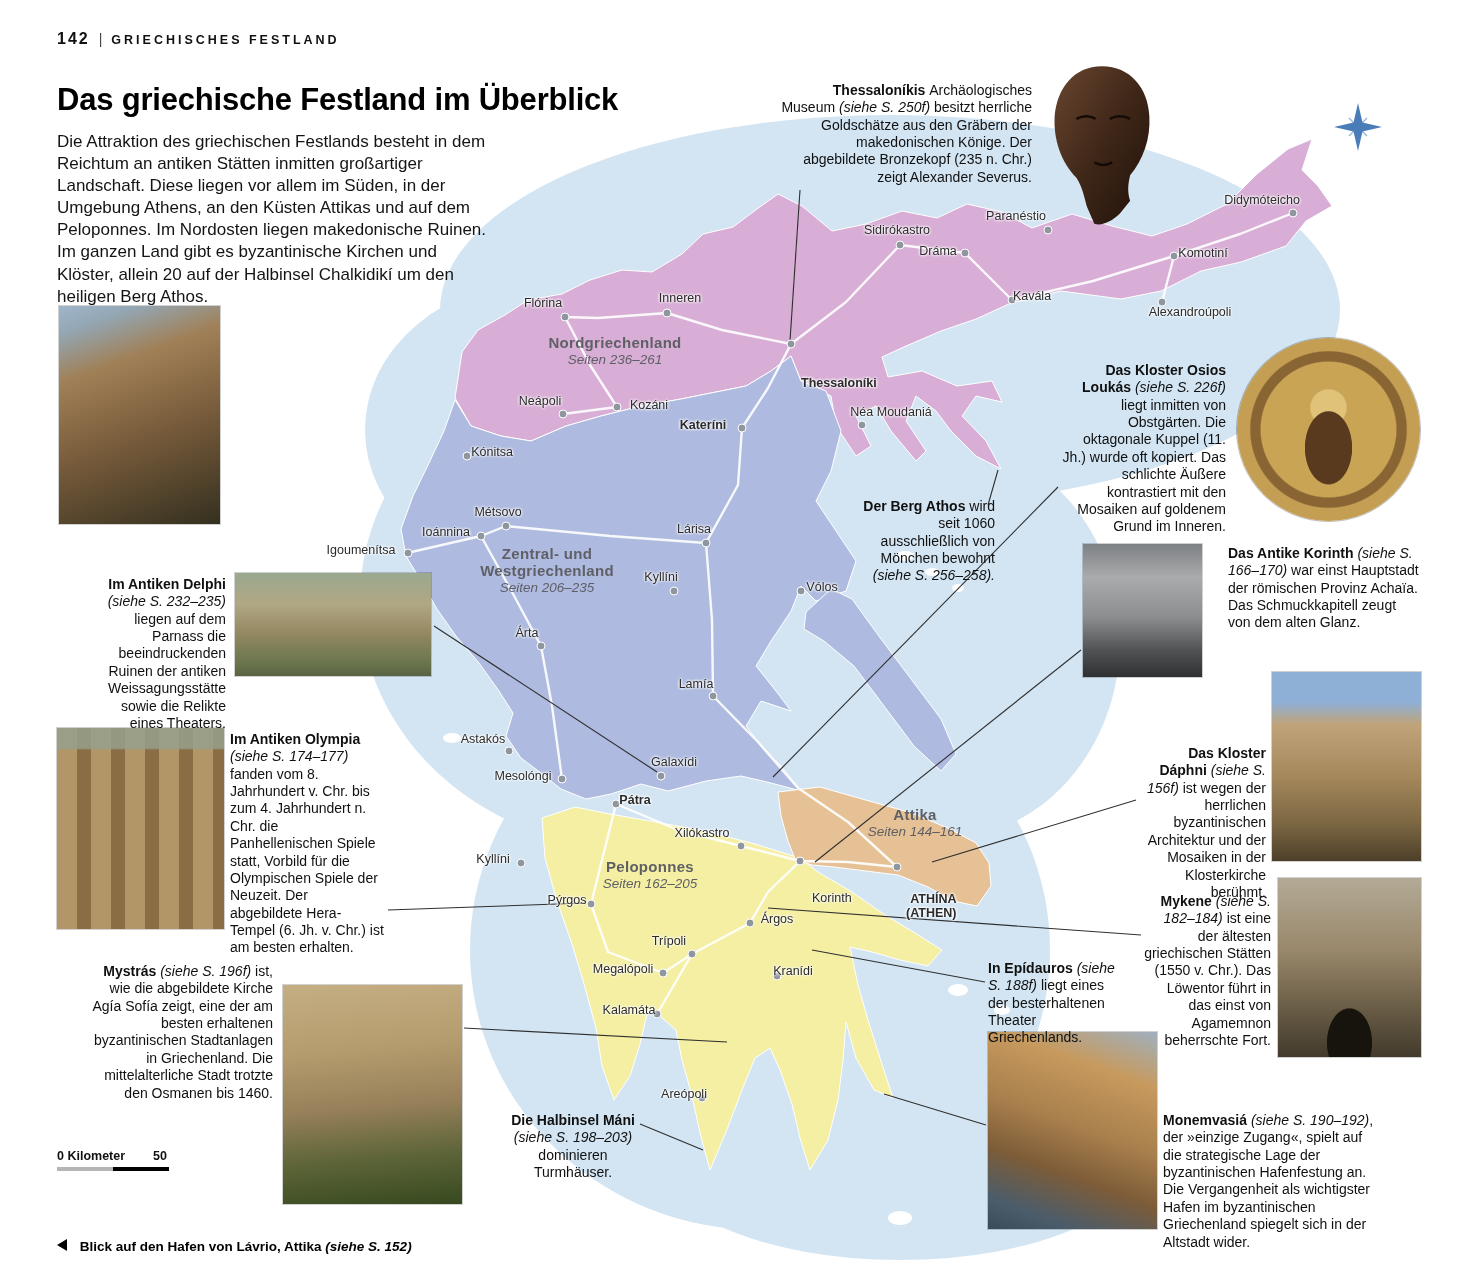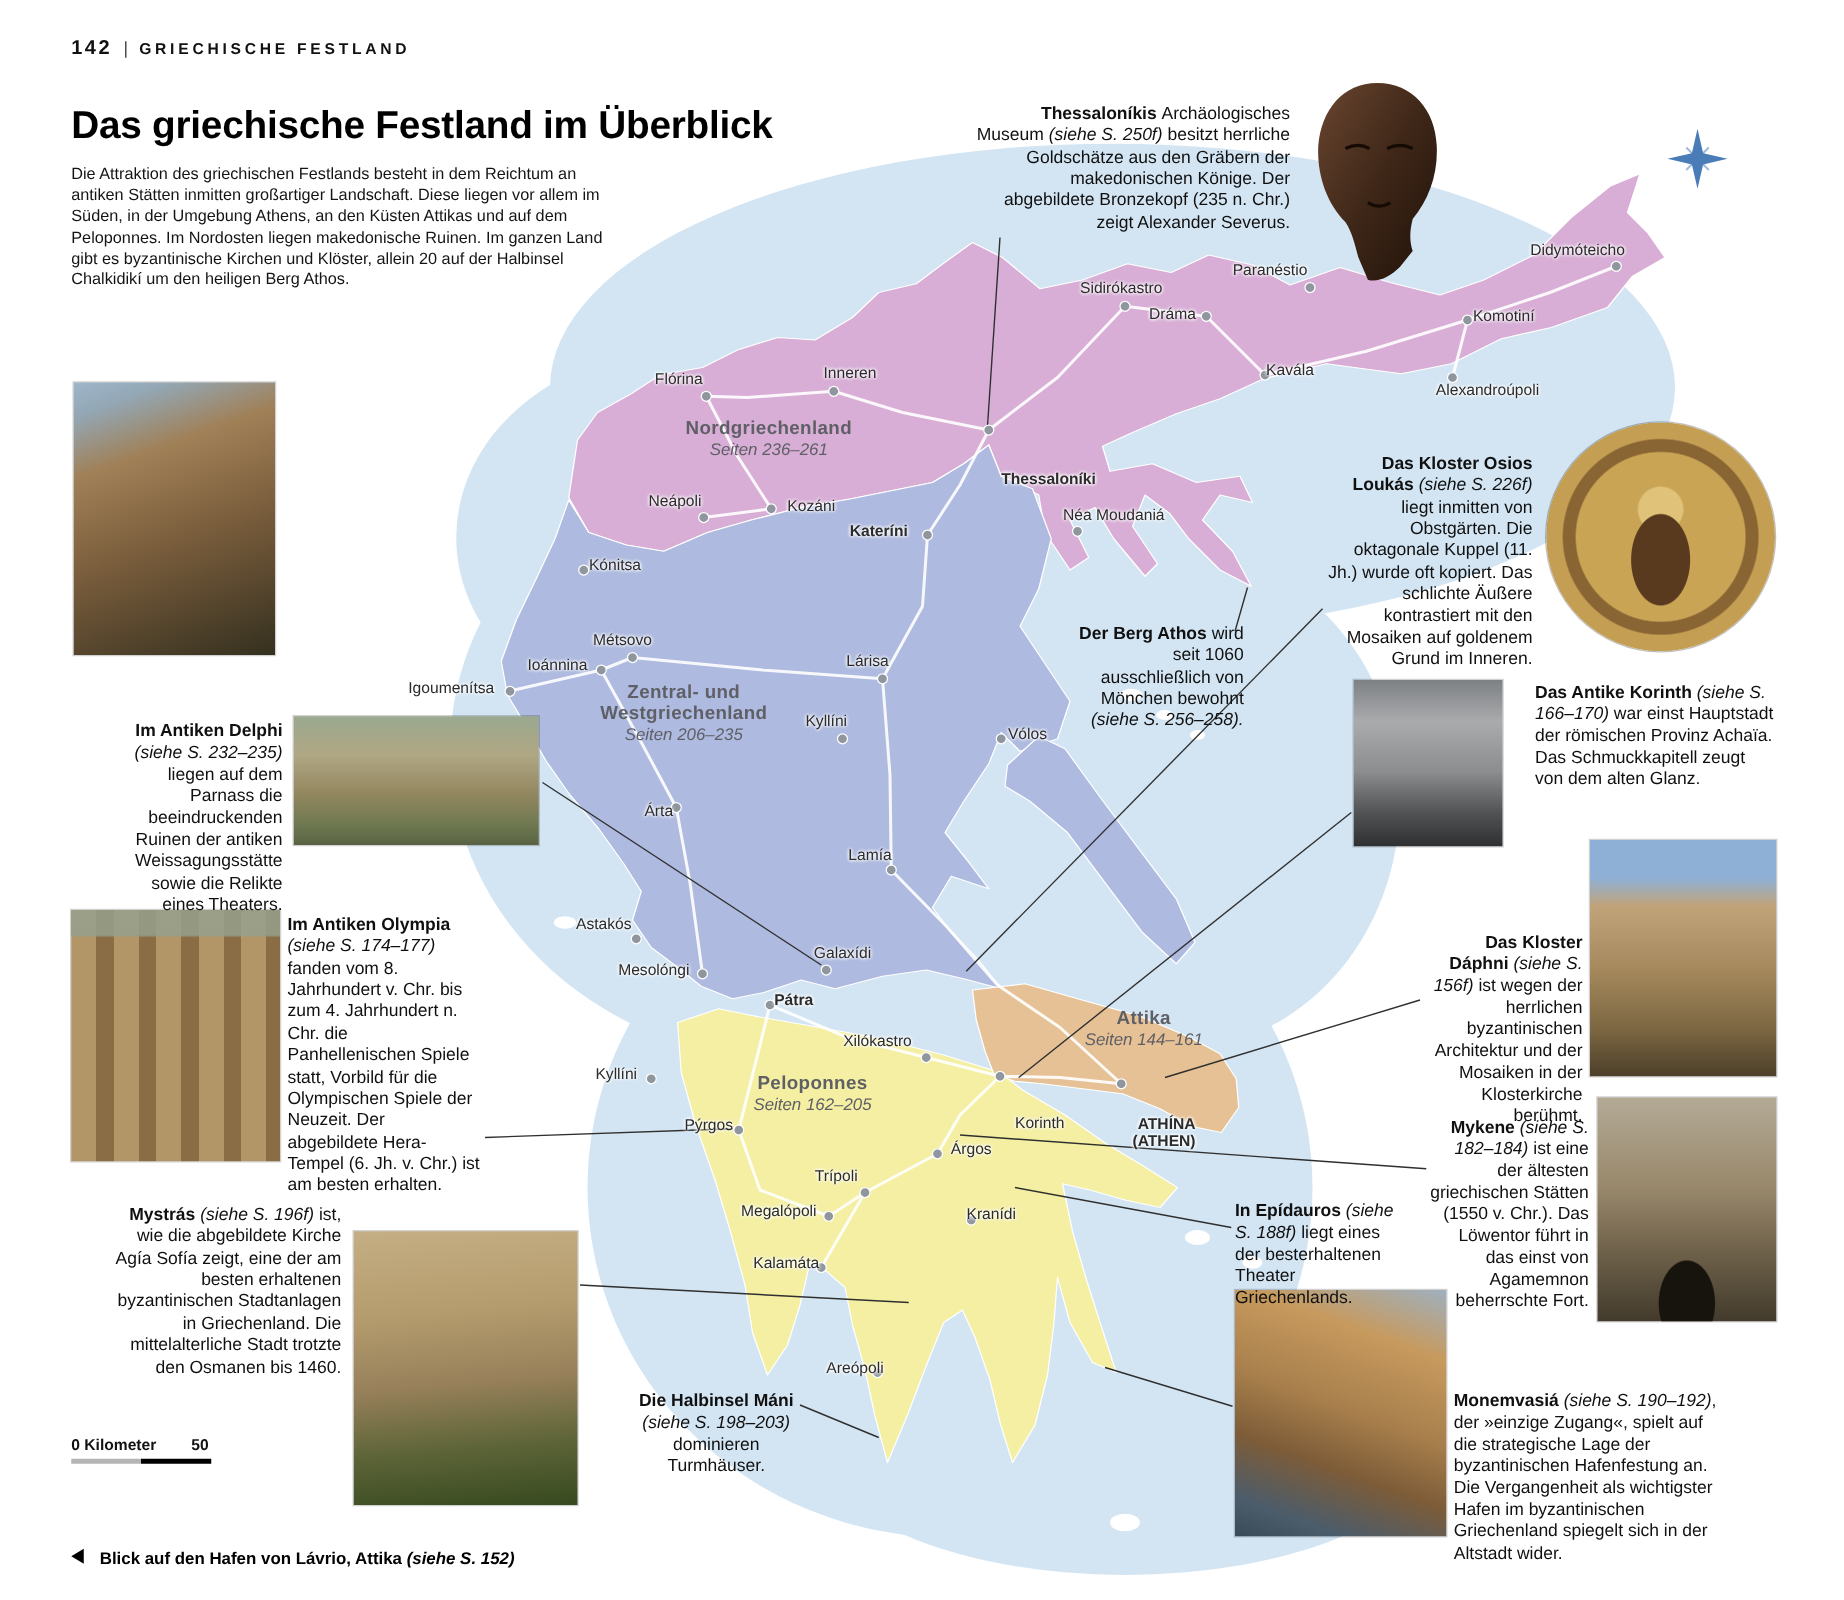--- a/index.html
+++ b/index.html
@@ -7,21 +7,21 @@
         font-family:"Liberation Sans", sans-serif;color:#111;}
   
   .hdr{position:absolute;top:30px;white-space:nowrap;}
   .hdr-left{left:57px;}
   .hdr-right{right:57px;text-align:right;}
   .hnum{font-size:16px;font-weight:700;letter-spacing:2px;}
   .hsec{font-size:12.5px;font-weight:700;letter-spacing:3px;}
   .hdiv{margin:0 9px;font-weight:400;color:#444;font-size:14px;}
   
   .title{position:absolute;left:57px;top:82px;font-size:31px;font-weight:700;letter-spacing:-0.2px;color:#000;}
-  .intro{position:absolute;left:57px;top:131px;width:438px;font-size:13px;line-height:1.3;color:#141414;}
+  .intro{position:absolute;left:57px;top:131px;width:438px;font-size:17px;line-height:1.3;color:#141414;}
   
   .map{position:absolute;left:0;top:0;width:1475px;height:1280px;}
   .roads path{stroke:#ffffff;stroke-width:2.4;fill:none;opacity:.9;stroke-linecap:round;stroke-linejoin:round;}
   .leaders line{stroke:#2f2f2f;stroke-width:1.1;}
   .region{stroke:#ffffff;stroke-width:1;stroke-linejoin:round;}
   
   .ann{position:absolute;font-size:14px;line-height:1.24;color:#101010;}
   .ann .seg-b{font-weight:700;}
   .ann .seg-i{font-style:italic;}
   .ra{text-align:right;}
@@ -157,21 +157,21 @@
             <stop offset="1" stop-color="#1f1109"></stop>
         </linearGradient>
       </defs>
       <path d="M50 3 C72 3 86 20 87 42 C88 60 82 76 72 88 C70 96 70 102 72 108 L64 118 C58 124 50 128 44 126 L38 112 C36 104 34 96 30 90 C18 78 12 60 13 42 C15 20 28 3 50 3 Z" fill="url(#bz)"></path>
       <path d="M30 44 Q38 40 45 44 M56 44 Q64 40 72 44" stroke="#150b05" stroke-width="2" fill="none"></path>
       <path d="M44 78 Q51 82 58 78" stroke="#150b05" stroke-width="2" fill="none"></path>
     </svg>
   </div>
 
   <div class="hdr hdr-left">
-    <span class="hnum">142</span><span class="hdiv">|</span><span class="hsec">GRIECHISCHE FESTLAND</span>
+    <span class="hnum">142</span><span class="hdiv">|</span><span class="hsec">GRIECHISCHES FESTLAND</span>
   </div>
 
   <h1 class="title" style="margin:0">Das griechische Festland im Überblick</h1>
   <p class="intro" style="margin:0">Die Attraktion des griechischen Festlands besteht in dem Reichtum an antiken Stätten inmitten großartiger Landschaft. Diese liegen vor allem im Süden, in der Umgebung Athens, an den Küsten Attikas und auf dem Peloponnes. Im Nordosten liegen makedonische Ruinen. Im ganzen Land gibt es byzantinische Kirchen und Klöster, allein 20 auf der Halbinsel Chalkidikí um den heiligen Berg Athos.</p>
 
   <div class="ann ra" style="left:780px;top:82px;width:252px"><span class="seg-b">Thessaloníkis </span><span class="seg-n">Archäologisches Museum </span><span class="seg-i">(siehe S. 250f)</span><span class="seg-n"> besitzt herrliche Goldschätze aus den Gräbern der makedonischen Könige. Der abgebildete Bronzekopf (235 n. Chr.) zeigt Alexander Severus.</span></div>
   <div class="ann ra" style="left:86px;top:576px;width:140px"><span class="seg-b">Im Antiken Delphi </span><span class="seg-i">(siehe S. 232–235)</span><span class="seg-n"> liegen auf dem Parnass die beeindruckenden Ruinen der antiken Weissagungsstätte sowie die Relikte eines Theaters.</span></div>
   <div class="ann" style="left:230px;top:731px;width:154px"><span class="seg-b">Im Antiken Olympia </span><span class="seg-i">(siehe S. 174–177)</span><span class="seg-n"> fanden vom 8. Jahrhundert v. Chr. bis zum 4. Jahrhundert n. Chr. die Panhellenischen Spiele statt, Vorbild für die Olympischen Spiele der Neuzeit. Der abgebildete Hera-Tempel (6. Jh. v. Chr.) ist am besten erhalten.</span></div>
   <div class="ann ra" style="left:85px;top:963px;width:188px"><span class="seg-b">Mystrás </span><span class="seg-i">(siehe S. 196f)</span><span class="seg-n"> ist, wie die abgebildete Kirche Agía Sofía zeigt, eine der am besten erhaltenen byzantinischen Stadtanlagen in Griechenland. Die mittelalterliche Stadt trotzte den Osmanen bis 1460.</span></div>
   <div class="ann ra" style="left:1056px;top:362px;width:170px"><span class="seg-b">Das Kloster Osios Loukás </span><span class="seg-i">(siehe S. 226f)</span><span class="seg-n"> liegt inmitten von Obstgärten. Die oktagonale Kuppel (11. Jh.) wurde oft kopiert. Das schlichte Äußere kontrastiert mit den Mosaiken auf goldenem Grund im Inneren.</span></div>
@@ -279,21 +279,21 @@
       </div>
       <div class="city-dot" style="left: 674px; top: 591px;"></div>
       <div class="city-label" style="left: 661px; top: 577px;">
         <div>Kyllíni</div>
       </div>
       <div class="city-dot" style="left: 801px; top: 591px;"></div>
       <div class="city-label" style="left: 822px; top: 587px;">
         <div>Vólos</div>
       </div>
       <div class="city-dot" style="left: 541px; top: 646px;"></div>
-      <div class="city-label" style="left: 527px; top: 649px;">
+      <div class="city-label" style="left: 527px; top: 633px;">
         <div>Árta</div>
       </div>
       <div class="city-dot" style="left: 713px; top: 696px;"></div>
       <div class="city-label" style="left: 696px; top: 684px;">
         <div>Lamía</div>
       </div>
       <div class="city-dot" style="left: 509px; top: 751px;"></div>
       <div class="city-label" style="left: 483px; top: 739px;">
         <div>Astakós</div>
       </div>

